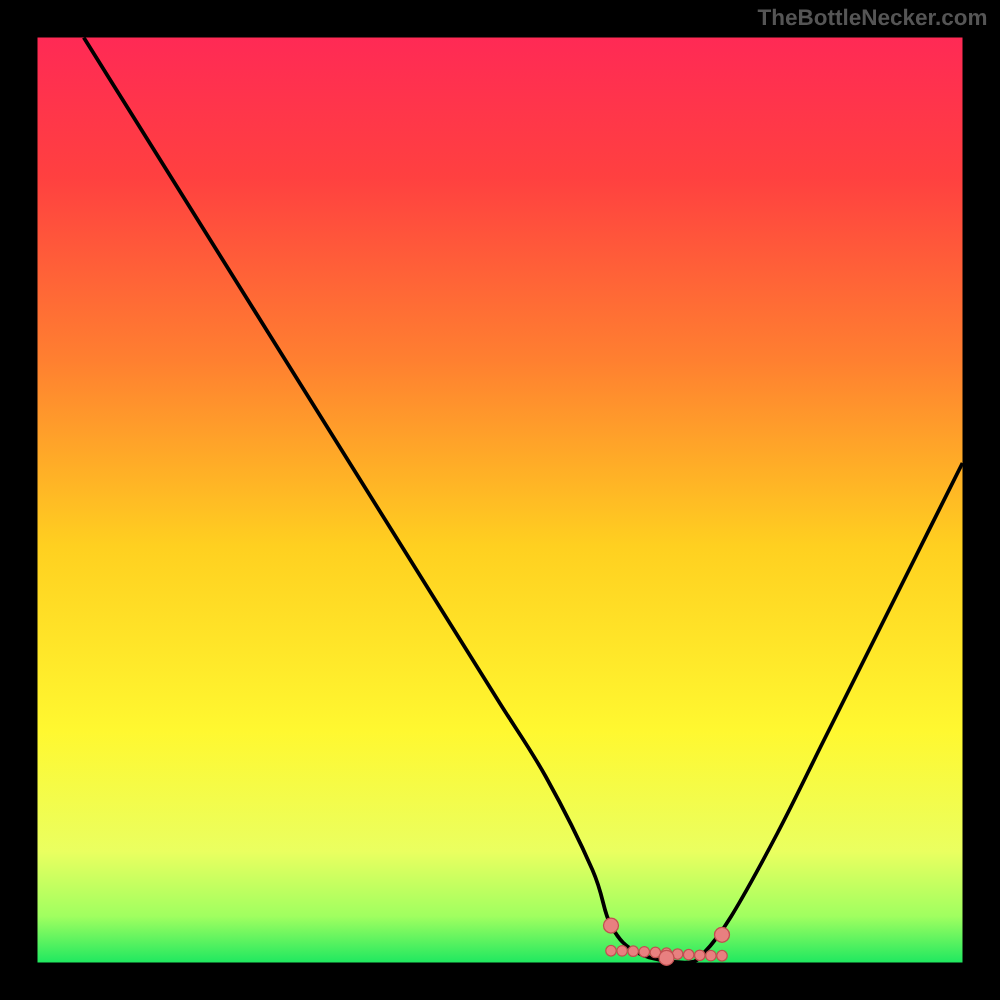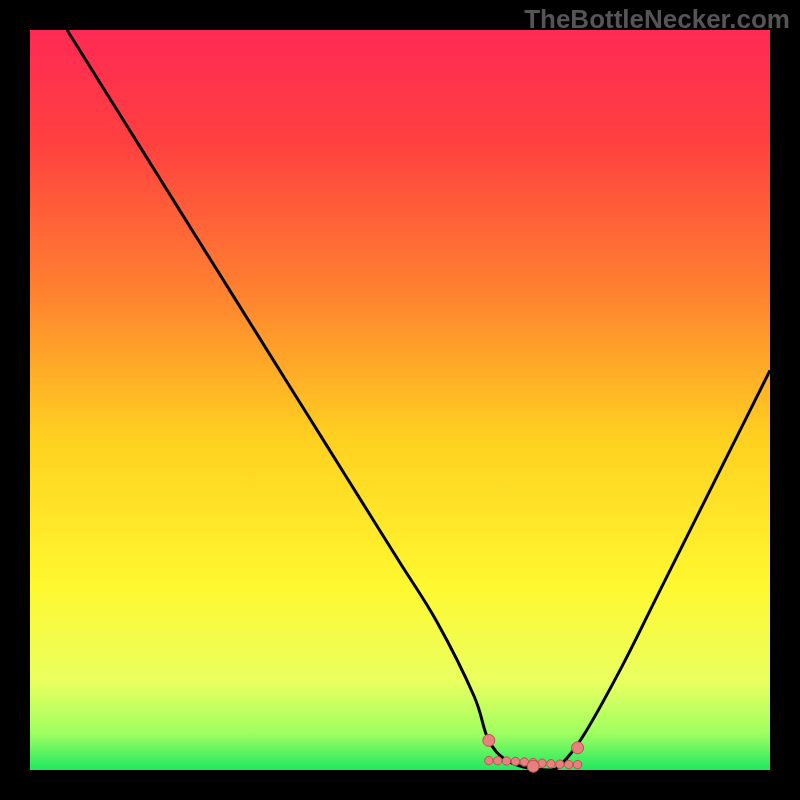--- a/index.html
+++ b/index.html
@@ -14,21 +14,21 @@
   .wrapper {
     position: relative;
     width: 800px;
     height: 800px;
   }
   .watermark {
     position: absolute;
     top: 4px;
     right: 10px;
     color: #555;
-    font-size: 26px;
+    font-size: 18px;
     font-weight: bold;
     z-index: 100;
     user-select: none;
   }
   svg {
     position: absolute;
     top: 0;
     left: 0;
   }
 </style>

